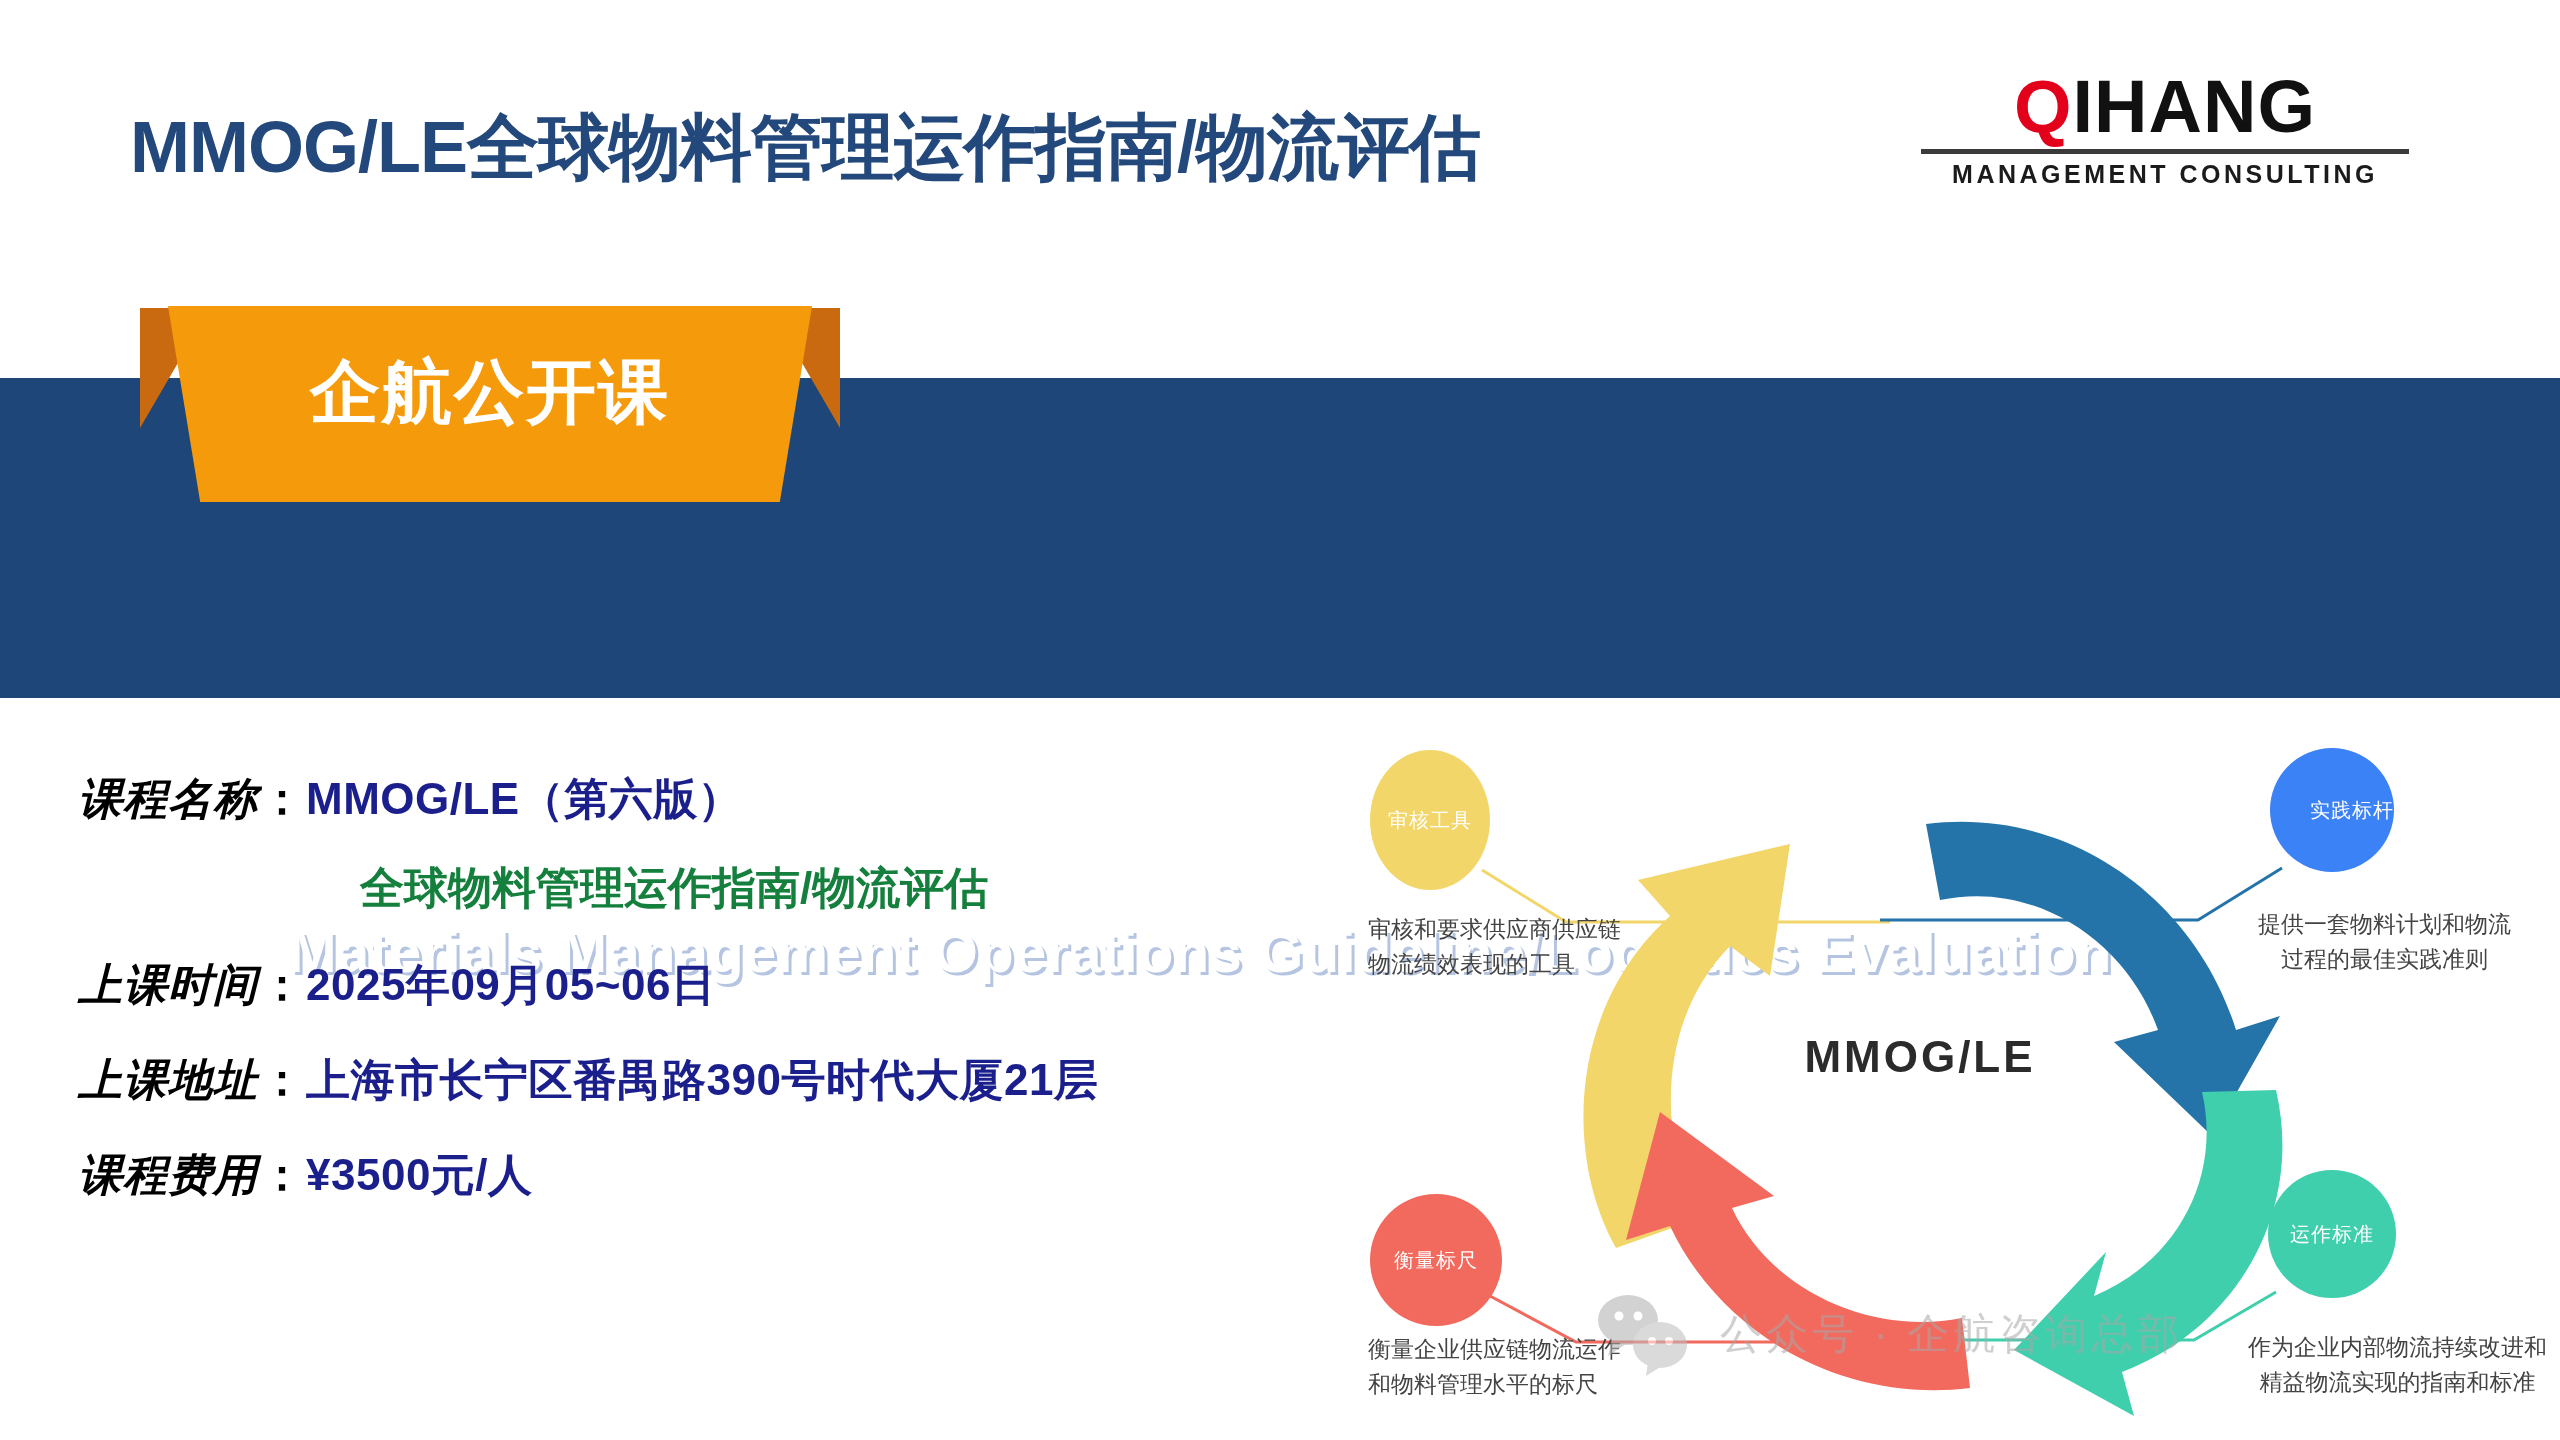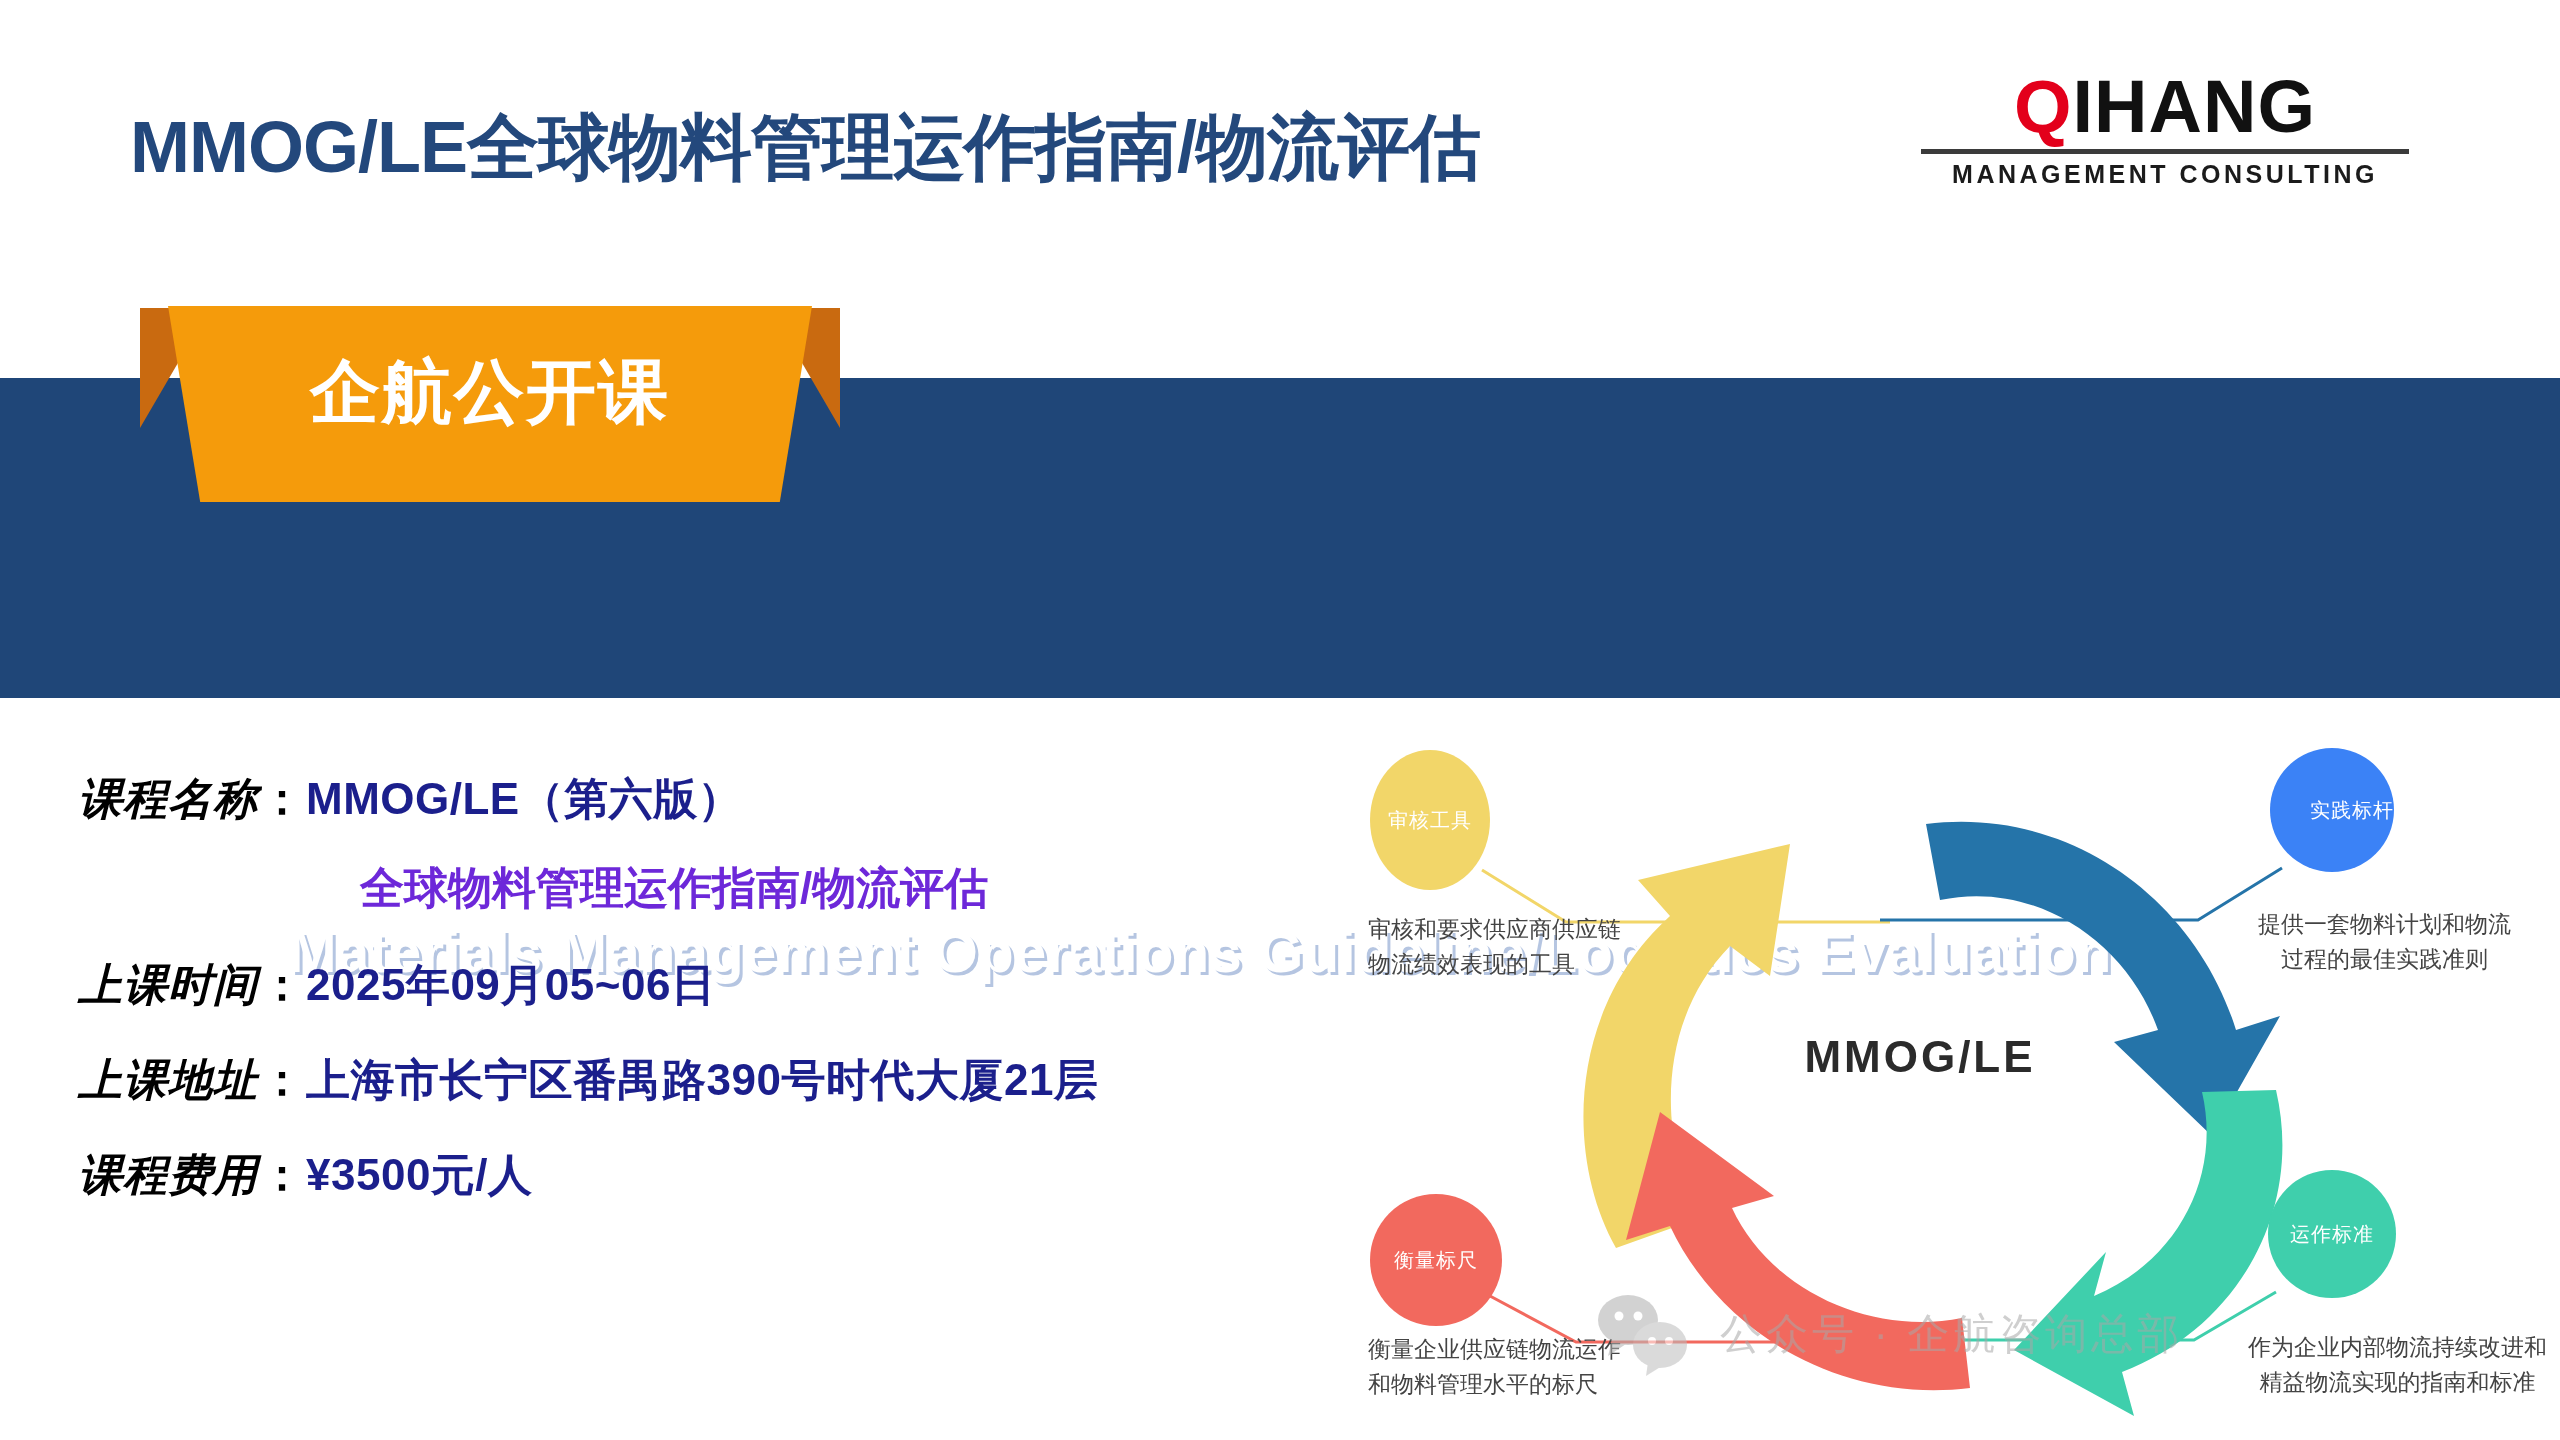--- a/index.html
+++ b/index.html
@@ -58,21 +58,21 @@
     text-align:center; font-size:70px; font-weight:bold; color:#ffffff;
     letter-spacing:2px; white-space:nowrap;
   }
 
   
   .info{ position:absolute; left:78px; top:770px; width:1330px; }
   .info-row{ display:flex; align-items:baseline; margin-bottom:36px; white-space:nowrap; }
   .info-label{ font-size:44px; font-weight:bold; color:#000000; letter-spacing:1px;font-style:italic; }
   .info-colon{ font-size:44px; font-weight:bold; color:#000000; padding:0 2px; }
   .info-value{ font-size:44px; font-weight:bold; color:#1B1F8C; letter-spacing:.5px; }
-  .info-sub{ margin-left:282px; margin-top:-6px; margin-bottom:38px; font-size:44px; font-weight:bold; color:#6d28d9; white-space:nowrap; }
+  .info-sub{ margin-left:282px; margin-top:-6px; margin-bottom:38px; font-size:44px; font-weight:bold; color:#15803d; white-space:nowrap; }
 
   
   .diagram{ position:absolute; left:1370px; top:740px; width:1180px; height:700px; }
   .diagram svg{ position:absolute; left:0; top:0; }
 
   .node-circle{ position:absolute; border-radius:50%; display:flex; align-items:center; justify-content:center; }
   .node-label{ color:#ffffff; font-size:20px; letter-spacing:1px; white-space:nowrap; }
   .node-desc{ position:absolute; font-size:23px; line-height:1.5; color:#444444; white-space:nowrap; }
   .center-label{
     position:absolute; left:340px; top:292px; width:420px; text-align:center;

